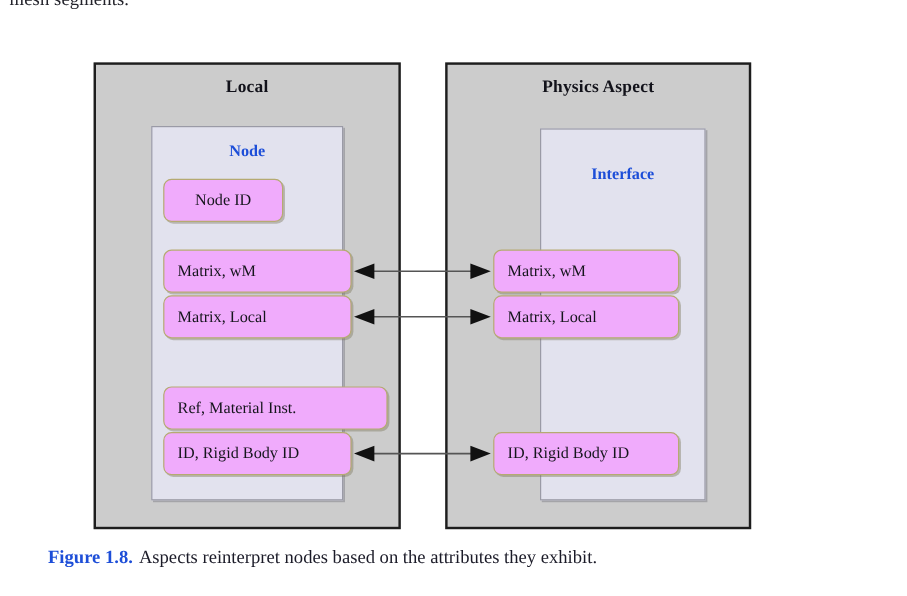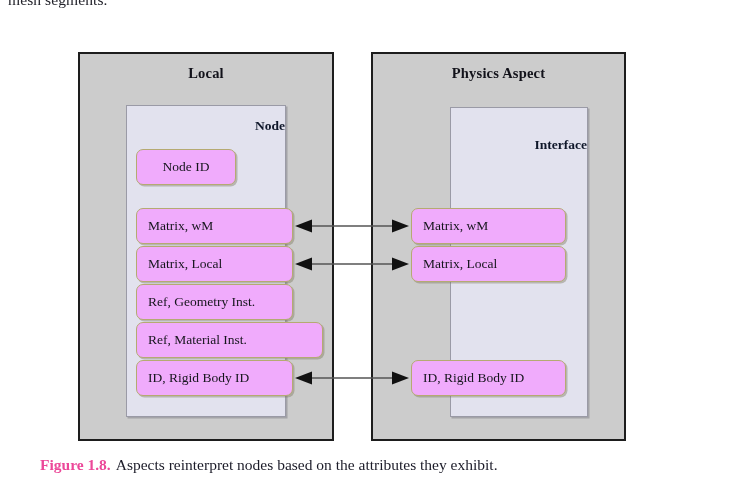--- a/index.html
+++ b/index.html
@@ -56,25 +56,25 @@
   .subpanel {
     position: absolute;
     background: #e2e2ee;
     border: 1px solid #9a9aa6;
     box-sizing: border-box;
     box-shadow: 1.5px 1.5px 0 rgba(90,90,100,.35);
   }
   .subpanel-title {
     position: absolute;
     left: 0; right: 0;
-    text-align: right;
+    text-align: center;
     font-weight: bold;
     font-size: 13.5px;
     line-height: 17px;
-    color: #0f172a;
+    color: #1d4ed8;
   }
 
   
   .chip {
     position: absolute;
     background: #f0abfc;
     border: 1px solid #b5aa72;
     border-radius: 7px;
     box-sizing: border-box;
     box-shadow: 1.5px 1.5px 0 rgba(120,115,85,.40);
@@ -99,21 +99,21 @@
     position: absolute;
     left: 40px;
     top: 455px;
     width: 690px;
     font-size: 15.5px;
     line-height: 20px;
     color: #1b1b28;
   }
   #caption .cap-label {
     font-weight: bold;
-    color: #ec4899;
+    color: #1d4ed8;
     margin-right: 5px;
   }
 </style>
 </head>
 <body>
 
 <div id="running-text">mesh segments.</div>
 
 <div id="figure">
 
@@ -130,23 +130,20 @@
   </div>
 
   <div class="chip" style="left:136px; top:208px; width:157px; height:36px;">
     <span>Matrix, wM</span>
   </div>
 
   <div class="chip" style="left:136px; top:246px; width:157px; height:36px;">
     <span>Matrix, Local</span>
   </div>
 
-  <div class="chip" style="left:136px; top:284px; width:157px; height:36px;">
-    <span>Ref, Geometry Inst.</span>
-  </div>
 
   <div class="chip" style="left:136px; top:322px; width:187px; height:36px;">
     <span>Ref, Material Inst.</span>
   </div>
 
   <div class="chip" style="left:136px; top:360px; width:157px; height:36px;">
     <span>ID, Rigid Body ID</span>
   </div>
 
   <div class="panel" style="left:371px; top:52px; width:255px; height:389px;">

